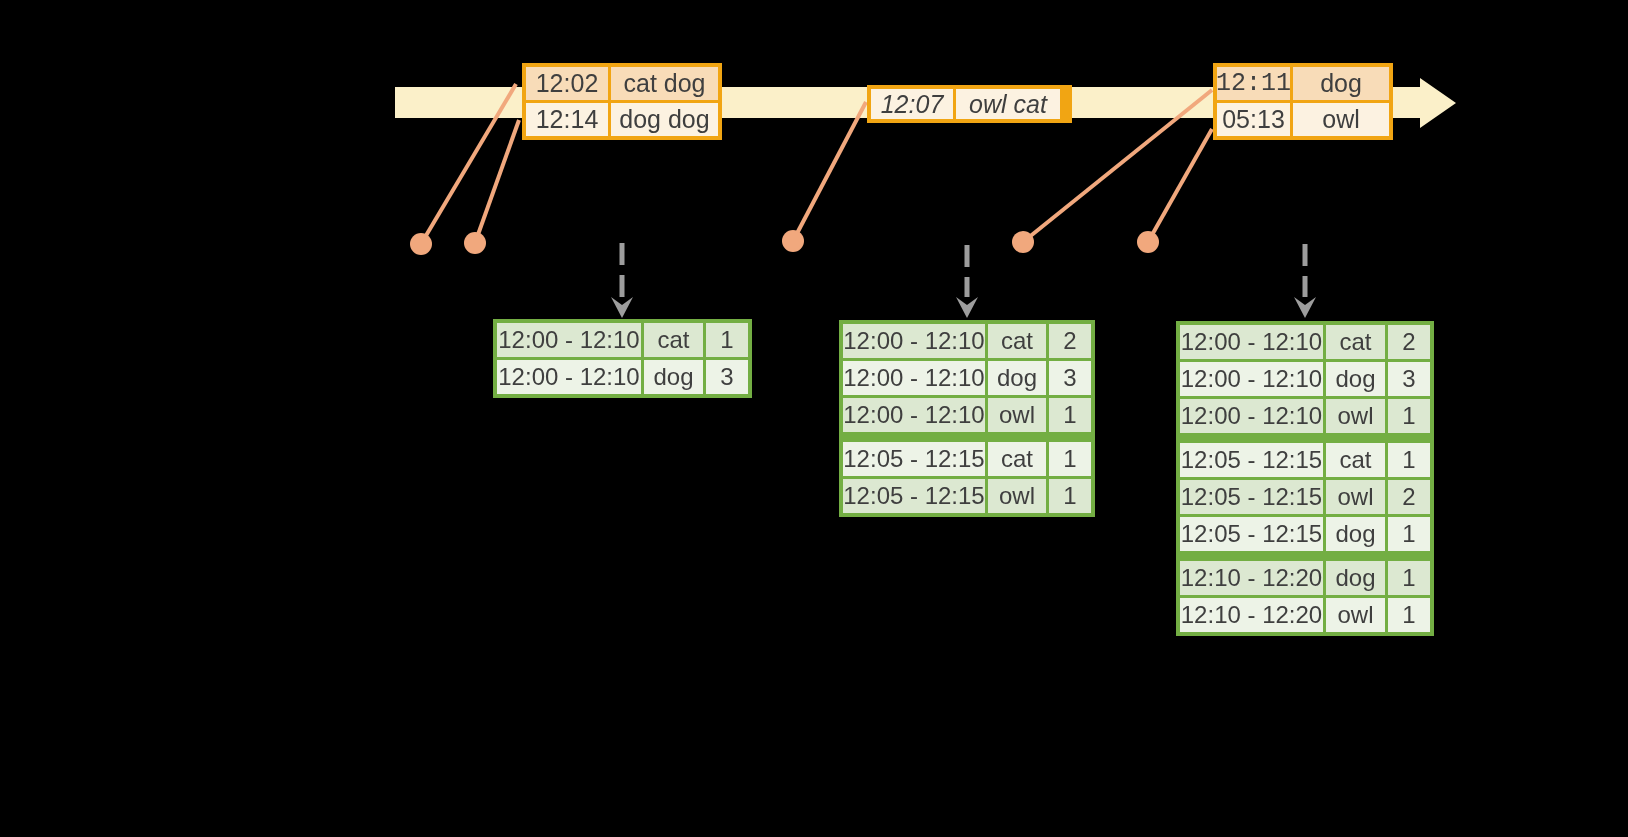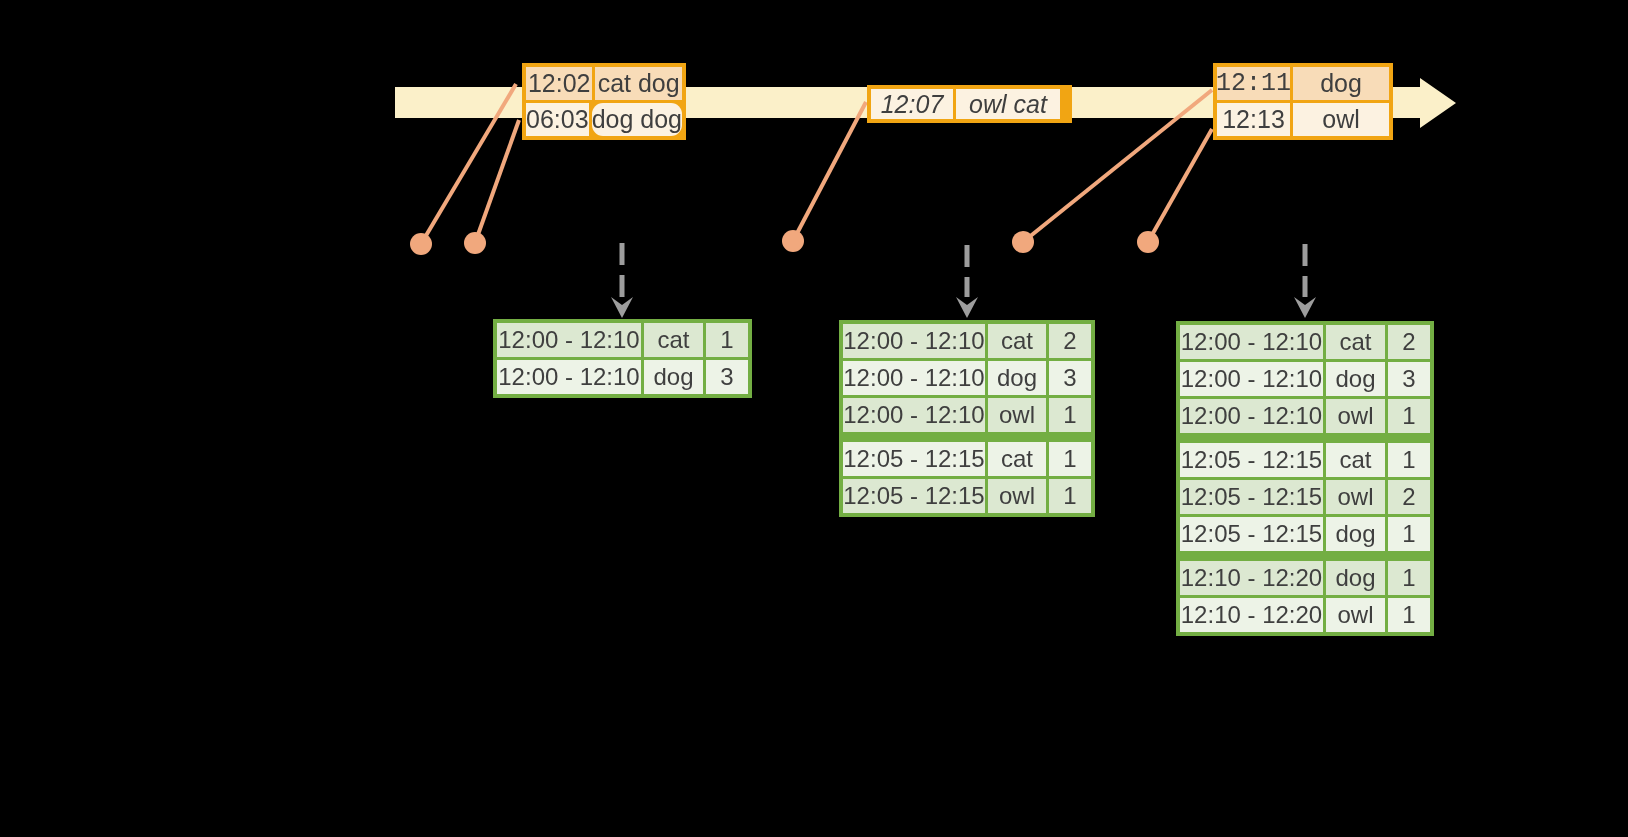--- a/index.html
+++ b/index.html
@@ -72,43 +72,43 @@
     <g>
       <line class="trigger-line" x1="967" y1="245" x2="967" y2="297"></line>
       <polygon class="trigger-head" points="956,297 967,318 978,297 967,305"></polygon>
     </g>
     <g>
       <line class="trigger-line" x1="1305" y1="244" x2="1305" y2="297"></line>
       <polygon class="trigger-head" points="1294,297 1305,318 1316,297 1305,305"></polygon>
     </g>
   </svg>
 
-<div class="tbl event" style="left: 522px; top: 63px; width: 164px;">
+<div class="tbl event" style="left: 522px; top: 63px; width: 200px;">
       <div class="trow">
         <div class="cell" style="width: 82px; height: 33px; background: var(--event-row-dark);">12:02</div>
         <div class="cell" style="width: 107px; height: 33px; background: var(--event-row-dark);">cat dog</div>
       </div>
       <div class="trow">
-        <div class="cell" style="width: 82px; height: 33px; background: var(--event-row-light);">06:03</div>
-        <div class="cell" style="width: 107px; height: 33px; background: var(--event-row-light); border-radius: 11px;">dog dog</div>
+        <div class="cell" style="width: 82px; height: 33px; background: var(--event-row-light);">12:14</div>
+        <div class="cell" style="width: 107px; height: 33px; background: var(--event-row-light);">dog dog</div>
       </div>
     </div>
     <div class="tbl event" style="left: 867px; top: 85px; width: 205px; font-style: italic;">
       <div class="trow">
         <div class="cell" style="width: 82px; height: 30px; background: var(--event-row-light);">12:07</div>
         <div class="cell" style="width: 104px; height: 30px; background: var(--event-row-light);">owl cat</div>
       </div>
     </div>
     <div class="tbl event" style="left: 1213px; top: 63px; width: 180px;">
       <div class="trow">
         <div class="cell" style="width: 73px; height: 33px; background: var(--event-row-dark); font-family: Liberation Mono, monospace;">12:11</div>
         <div class="cell" style="width: 96px; height: 33px; background: var(--event-row-dark);">dog</div>
       </div>
       <div class="trow">
-        <div class="cell" style="width: 73px; height: 33px; background: var(--event-row-light);">12:13</div>
+        <div class="cell" style="width: 73px; height: 33px; background: var(--event-row-light);">05:13</div>
         <div class="cell" style="width: 96px; height: 33px; background: var(--event-row-light);">owl</div>
       </div>
     </div>
     <div class="tbl result" style="left: 493px; top: 319px; width: 259px;">
       <div class="trow">
         <div class="cell" style="width: 144px; height: 34px; background: var(--result-row-dark);">12:00 - 12:10</div>
         <div class="cell" style="width: 59px; height: 34px; background: var(--result-row-dark);">cat</div>
         <div class="cell" style="width: 42px; height: 34px; background: var(--result-row-dark);">1</div>
       </div>
       <div class="trow">

